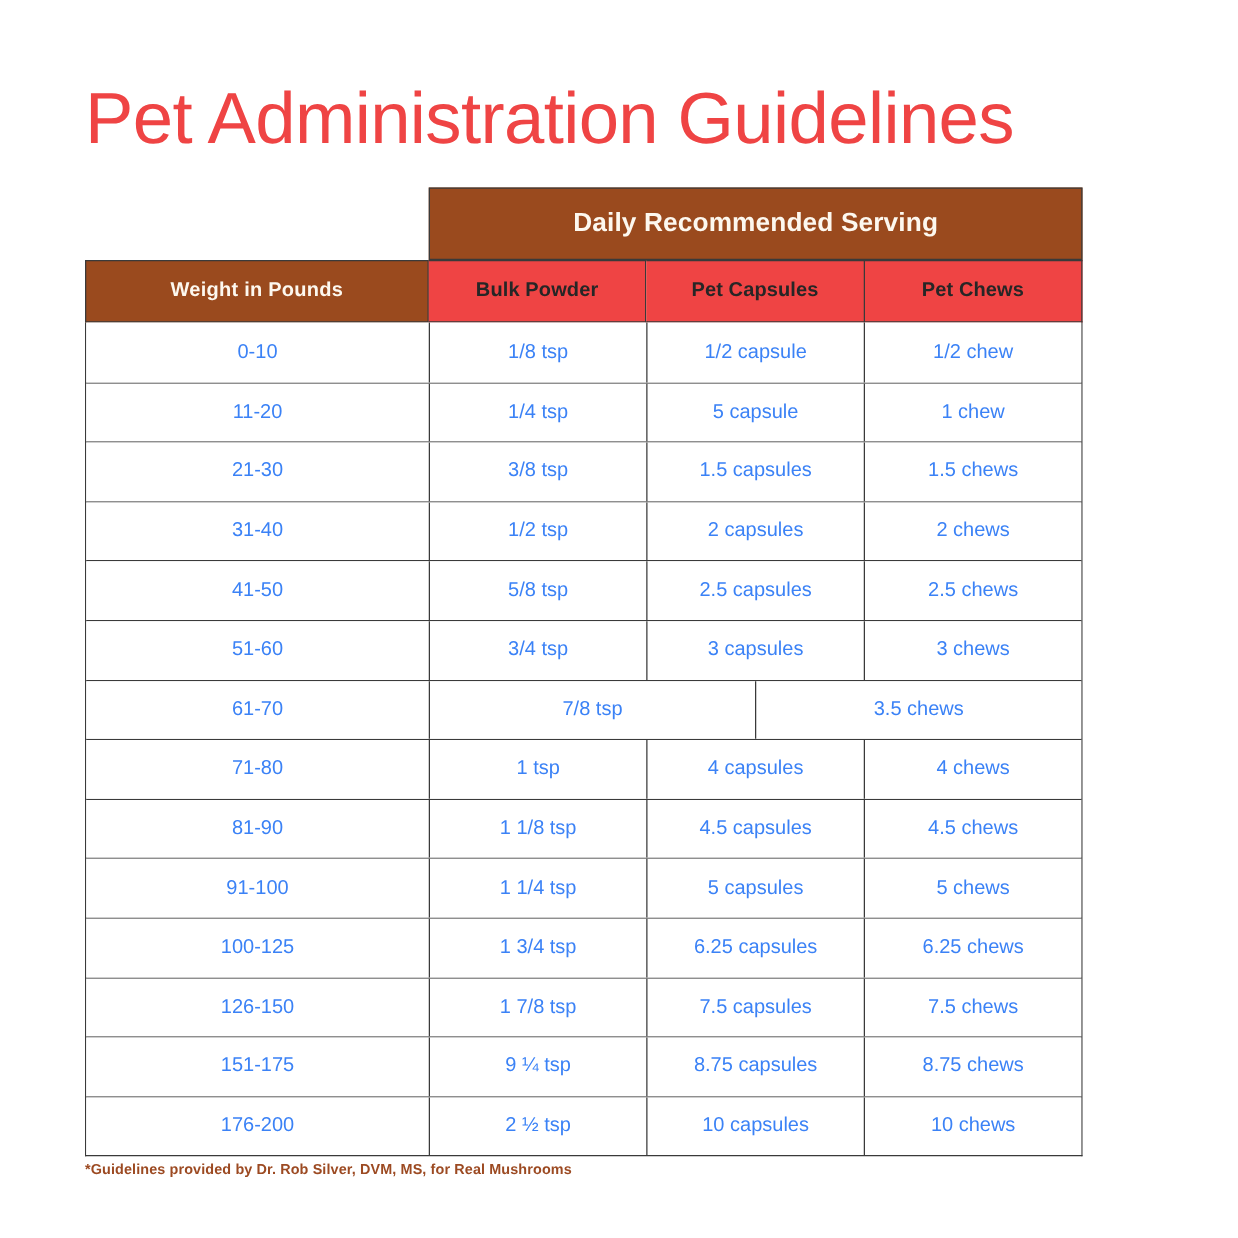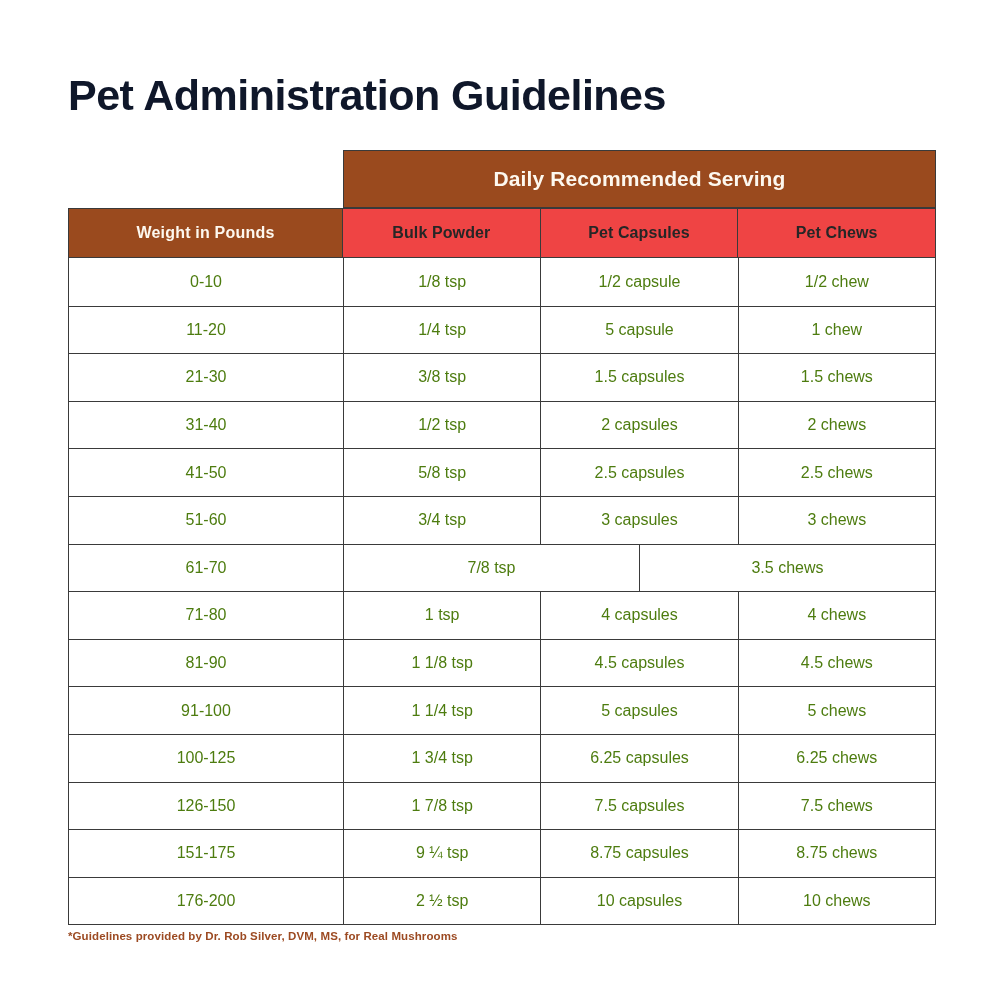--- a/index.html
+++ b/index.html
@@ -21,34 +21,34 @@
     background: #ffffff;
     box-sizing: border-box;
   }
 
   
   .title {
     position: absolute;
     left: 68px;
     top: 66px;
     width: 870px;
-    font-size: 43px;
+    font-size: 58px;
     line-height: 58px;
-    font-weight: 700;
+    font-weight: 400;
     letter-spacing: -0.5px;
-    color: #0f172a;
+    color: #ef4444;
     white-space: nowrap;
   }
 
   
   .table-wrap {
     position: absolute;
     left: 68px;
     top: 150px;
-    width: 868px;
+    width: 798px;
     border-radius: 14px;
   }
 
   
   .banner-row {
     display: flex;
     width: 100%;
     height: 58px;
   }
   .banner-spacer {
@@ -124,21 +124,21 @@
     box-sizing: border-box;
   }
   .data-row:first-child {
     border-top: none;
   }
   .cell {
     display: flex;
     align-items: center;
     justify-content: center;
     box-sizing: border-box;
-    color: #4d7c0f;
+    color: #3b82f6;
     font-size: 16px;
     font-weight: 400;
     background: #ffffff;
     border-left: 1px solid #3a3a3a;
   }
   .cell-weight {
     width: 274px;
     flex: 0 0 274px;
     border-left: none;
   }

